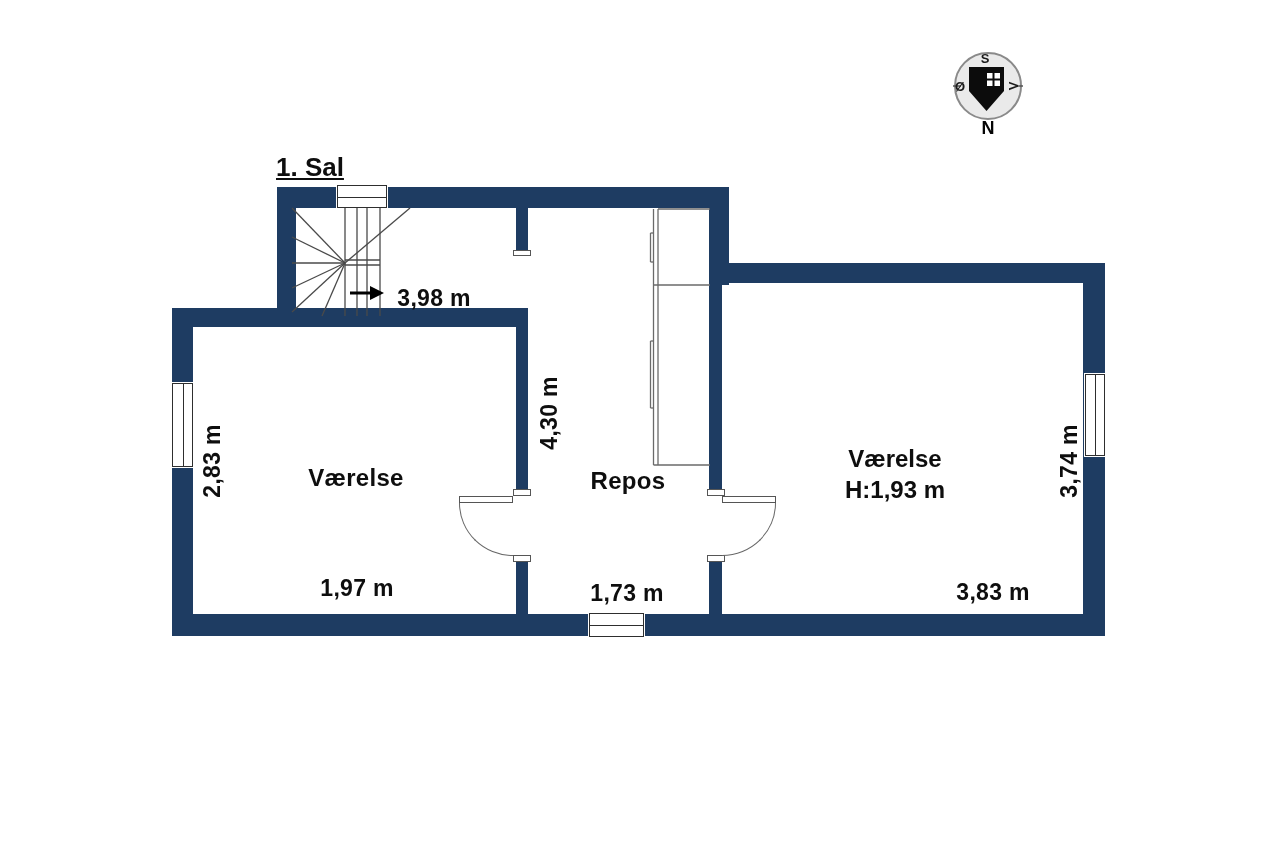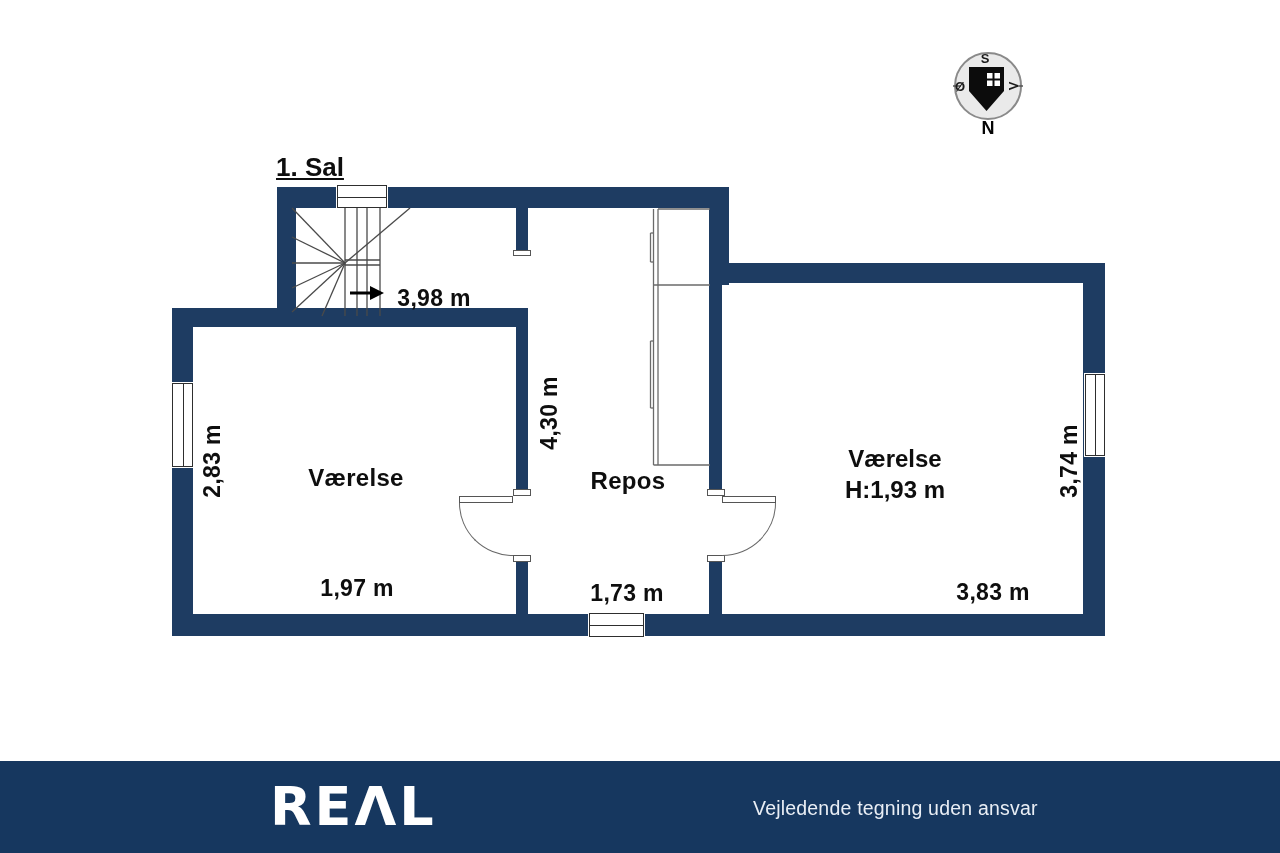--- a/index.html
+++ b/index.html
@@ -163,18 +163,14 @@
       <rect x="42" y="33" width="13" height="13" fill="#fff"></rect>
       <line x1="48.5" y1="33" x2="48.5" y2="46" stroke="#0c0c0c" stroke-width="2"></line>
       <line x1="42" y1="39.5" x2="55" y2="39.5" stroke="#0c0c0c" stroke-width="2"></line>
     </g>
     <text x="40" y="23" font-family="Liberation Sans, sans-serif" font-size="13" font-weight="700" fill="#1a1a1a" text-anchor="middle">S</text>
     <text x="15" y="51" font-family="Liberation Sans, sans-serif" font-size="13" font-weight="700" fill="#1a1a1a" text-anchor="middle">Ø</text>
     <text x="69" y="50" font-family="Liberation Sans, sans-serif" font-size="13" font-weight="700" fill="#1a1a1a" text-anchor="middle" transform="rotate(-90 69 46)">V</text>
     <text x="43" y="94" font-family="Liberation Sans, sans-serif" font-size="18" font-weight="700" fill="#050505" text-anchor="middle">N</text>
   </svg>
 
-  <div class="footer">
-    <div class="logo">REΛL</div>
-    <div class="disclaimer">Vejledende tegning uden ansvar</div>
-  </div>
 
 </div>
 
 </body></html>

